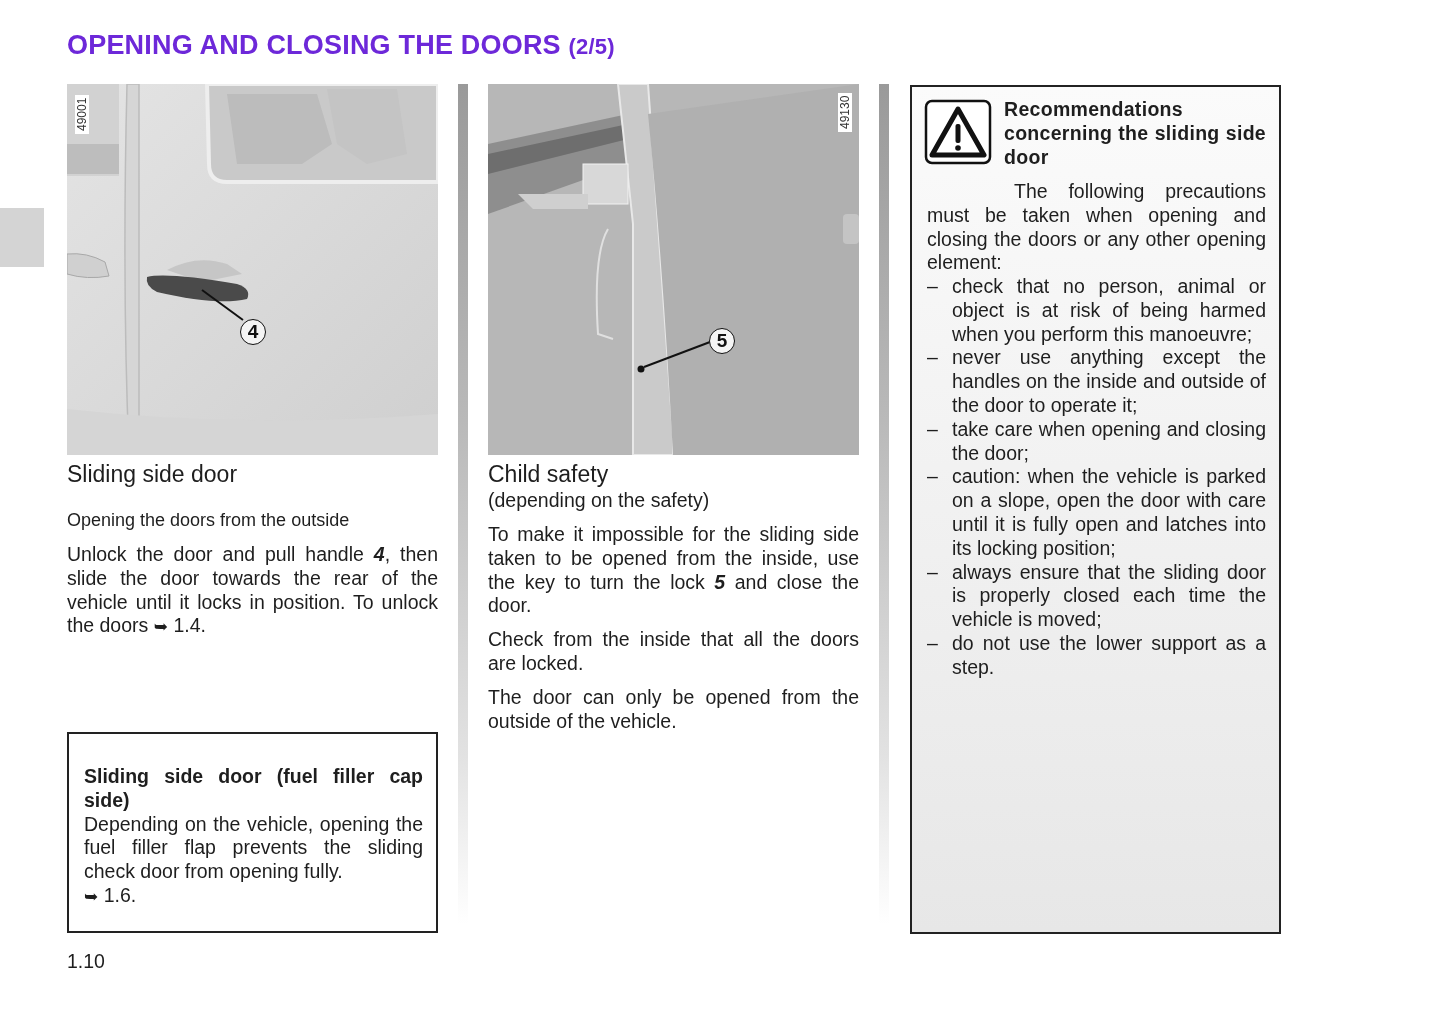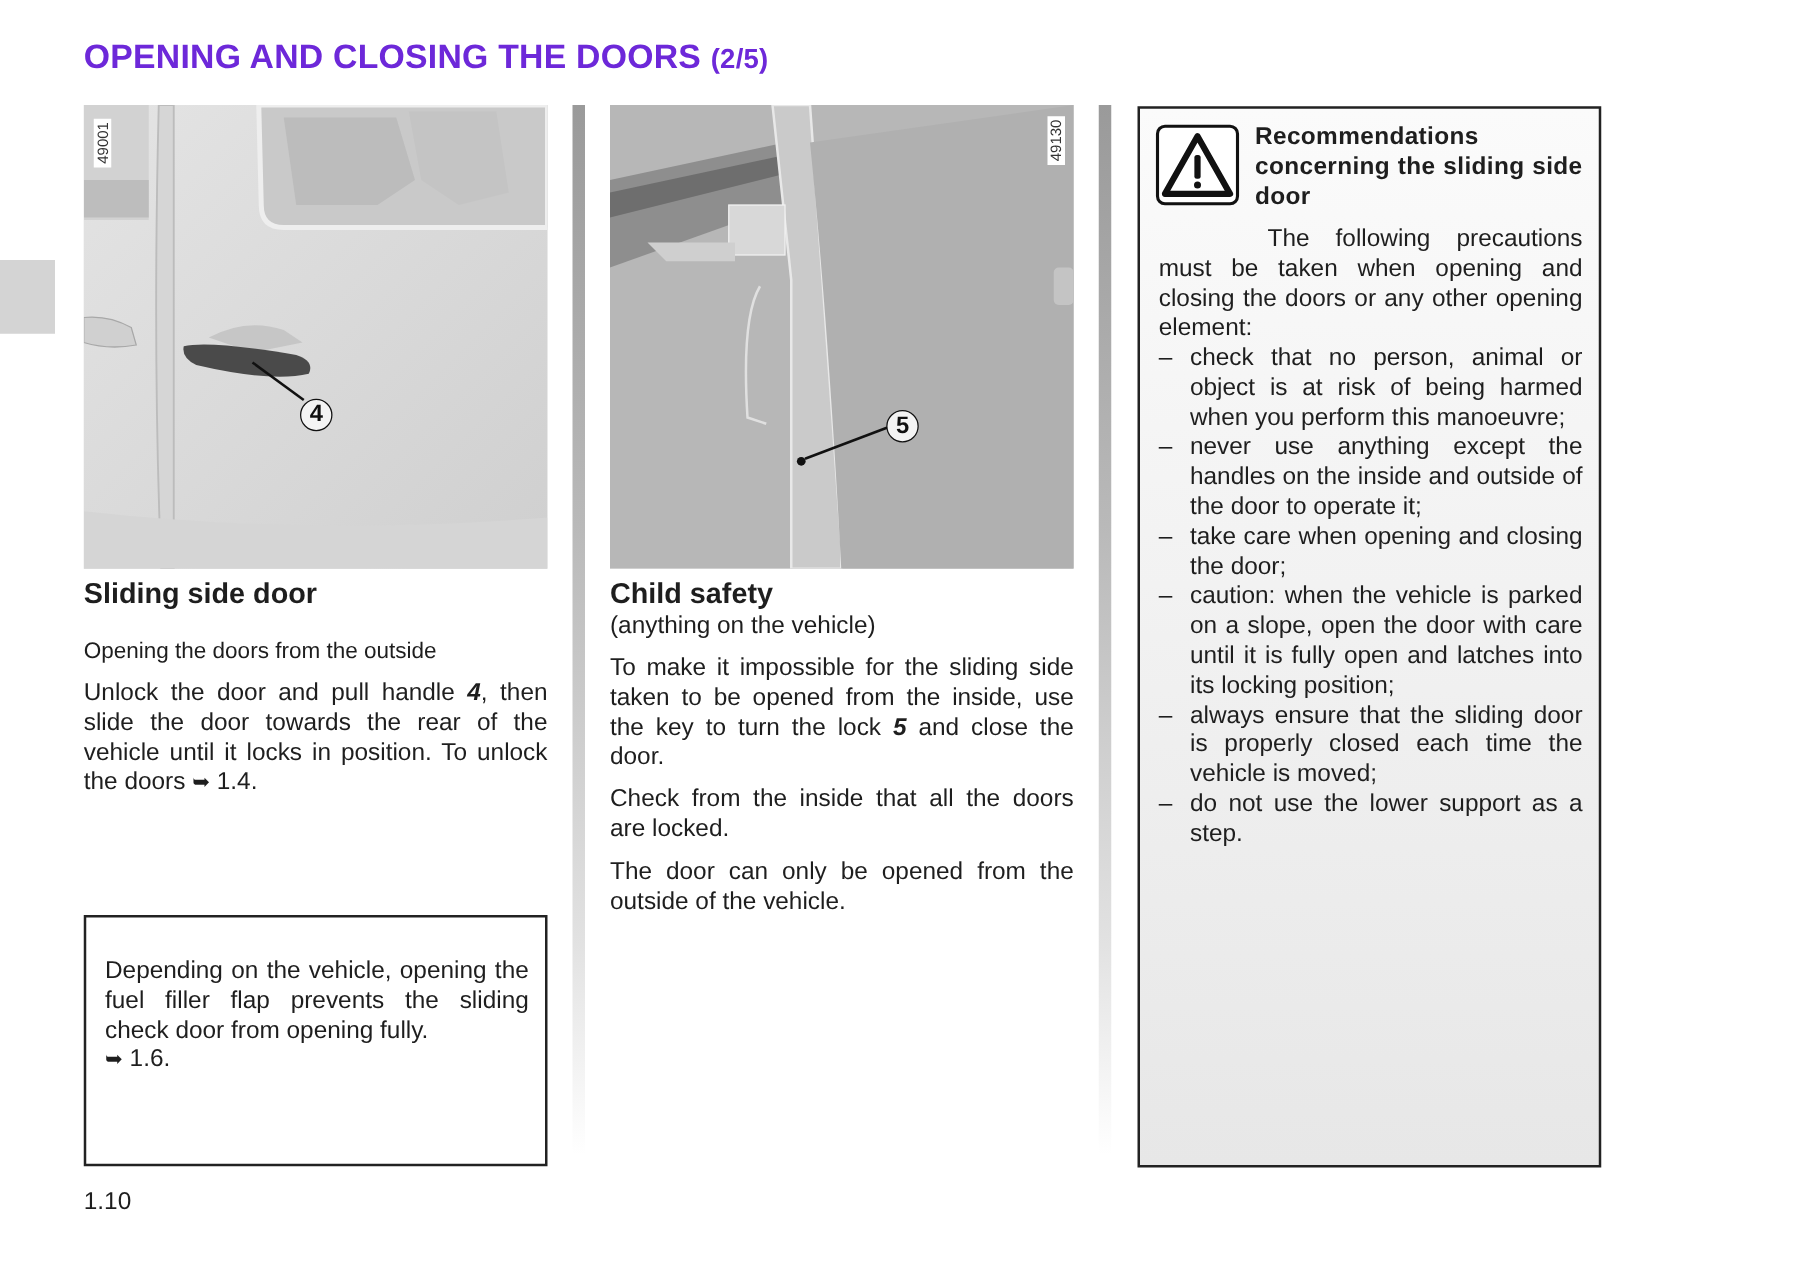--- a/index.html
+++ b/index.html
@@ -30,21 +30,21 @@
   .fig-code {
     position: absolute; font-size: 12px; font-weight: normal; color: #333;
     transform: rotate(-90deg); transform-origin: left top; white-space: nowrap;
     background: #fff; padding: 0 3px;
   }
   .callout {
     position: absolute; width: 26px; height: 26px; border-radius: 50%;
     border: 1.5px solid #111; background: #f4f4f4; box-sizing: border-box;
     font-weight: bold; font-size: 19px; line-height: 23px; text-align: center; color: #111;
   }
-  .h2 { position: absolute; font-size: 23px; font-weight: bold; color: #1e1e1e; white-space: nowrap; }
+  .h2 { position: absolute; font-size: 23px; font-weight: normal; color: #1e1e1e; white-space: nowrap; }
   .h3 { position: absolute; font-size: 18px; font-weight: normal; color: #1e1e1e; white-space: nowrap; }
   .para {
     position: absolute; font-size: 19.5px; line-height: 23.8px; color: #1e1e1e;
     text-align: justify;
   }
   .para b { font-style: italic; }
   .info-box {
     position: absolute; left: 67px; top: 732px; width: 371px; height: 201px;
     border: 2px solid #222; box-sizing: border-box; background: #fff;
   }
@@ -138,27 +138,28 @@
 </div>
 
 <div class="h2" style="left:67px; top:461px;">Sliding side door</div>
 <div class="h3" style="left:67px; top:510px;">Opening the doors from the outside</div>
 <div class="para" style="left:67px; top:543px; width:371px;">
   <span>Unlock the door and pull handle </span><b>4</b><span>, then slide the door towards the rear of the vehicle until it locks in position. To unlock the doors </span><span class="arrow-ref">➥</span><span> 1.4.</span>
 </div>
 
 <div class="info-box">
   <div class="inner">
+    <span class="bold">Sliding side door (fuel filler cap side)</span>
     <span>Depending on the vehicle, opening the fuel filler flap prevents the sliding check door from opening fully.</span>
     <br><span class="arrow-ref">➥</span><span> 1.6.</span>
   </div>
 </div>
 
 <div class="h2" style="left:488px; top:461px;">Child safety</div>
-<div class="para" style="left:488px; top:489px; width:371px; text-align:left;">(anything on the vehicle)</div>
+<div class="para" style="left:488px; top:489px; width:371px; text-align:left;">(depending on the safety)</div>
 <div class="para" style="left:488px; top:523px; width:371px;">
   <span>To make it impossible for the sliding side taken to be opened from the inside, use the key to turn the lock </span><b>5</b><span> and close the door.</span>
 </div>
 <div class="para" style="left:488px; top:628px; width:371px;">Check from the inside that all the doors are locked.</div>
 <div class="para" style="left:488px; top:686px; width:371px;">The door can only be opened from the outside of the vehicle.</div>
 
 <div class="warn-box">
   <svg class="warn-icon" viewBox="0 0 68 66">
     <rect x="2" y="2" width="64" height="62" rx="6" ry="6" fill="#ffffff" stroke="#111" stroke-width="2.5"></rect>
     <path d="M34 10 L60 56 L8 56 Z" fill="none" stroke="#111" stroke-width="5" stroke-linejoin="round"></path>

